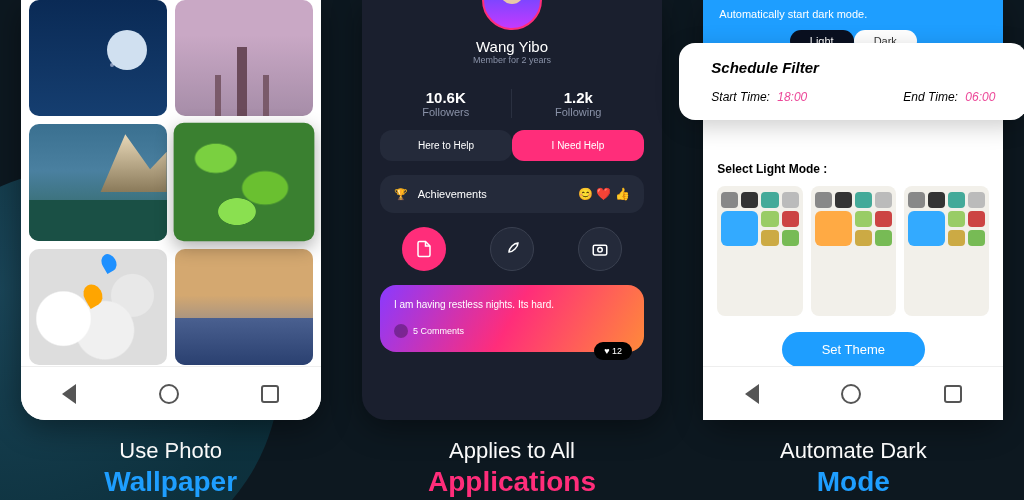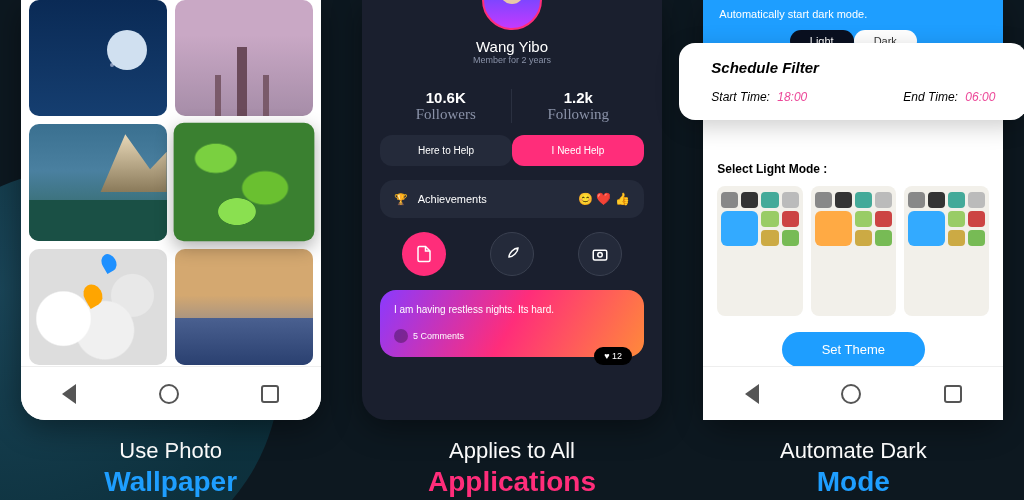--- a/index.html
+++ b/index.html
@@ -57,21 +57,21 @@
 
 
 .p2 { background:#1a1f2e; color:#fff; padding: 0 18px 0; }
 .avatar { width:60px; height:60px; border-radius:50%; margin:-30px auto 8px; background: linear-gradient(#3a50ff, #c43aff); border:2px solid #ff2d7a; position:relative; }
 .avatar::after { content:""; position:absolute; top:8px; left:50%; transform:translateX(-50%); width:24px; height:24px; background:#e8c8a8; border-radius:50%; }
 .uname { text-align:center; font-weight:400; font-size:15px; }
 .umeta { text-align:center; font-size:9px; color:#8a92a8; margin-bottom:10px; }
 .stats { display:flex; margin-bottom:12px;margin-top:24px; }
 .stat { flex:1; text-align:center; }
 .stat-n { font-size:15px; font-weight:700; }
-.stat-l { font-size:15px; color:#8a92a8;font-family:Liberation Serif, serif; }
+.stat-l { font-size:11px; color:#8a92a8; }
 .stat:first-child { border-right:1px solid #2a3040; }
 .btnrow { display:flex; gap:0; margin-bottom:14px; }
 .pill { flex:1; padding:10px 0; border-radius:12px; text-align:center; font-size:10px; font-weight:500; }
 .pill-dark { background:#242a3a; }
 .pill-pink { background:#ff2d7a; }
 .ach { background:#242a3a; border-radius:14px; padding:12px 14px; display:flex; align-items:center; gap:10px; font-size:11px; margin-bottom:14px; }
 .ach-icons { margin-left:auto; font-size:12px; }
 .iconrow { display:flex; justify-content:space-around; margin-bottom:14px; }
 .iconbtn { width:44px; height:44px; border-radius:50%; display:flex; align-items:center; justify-content:center; font-size:16px; }
 .ib1 { background:#ff2d7a; }

